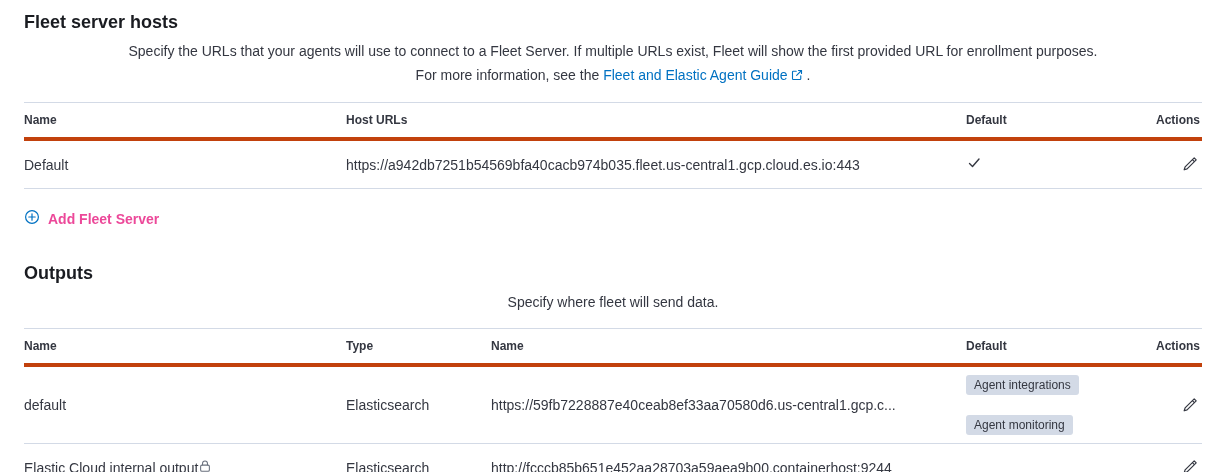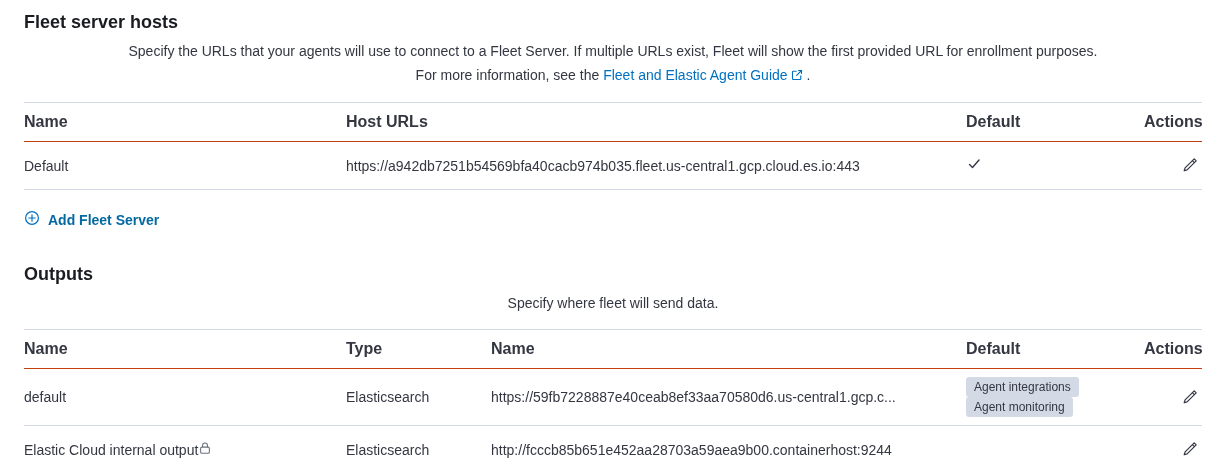--- a/index.html
+++ b/index.html
@@ -33,45 +33,45 @@
     cursor: pointer;
   }
   .ext-icon { display: inline-block; vertical-align: -1px; margin-left: 3px; }
   table {
     width: 100%;
     border-collapse: collapse;
     table-layout: fixed;
     margin-top: 14px;
   }
   th {
-    font-size: 16px;
+    font-size: 12px;
     font-weight: 700;
     color: #343741;
     text-align: left;
     padding: 10px 8px 10px 0;
     border-top: 1px solid #d3dae6;
-    border-bottom: 1px solid #c2410c;
+    border-bottom: 4px solid #c2410c;
     white-space: nowrap;
   }
   td {
     font-size: 14px;
     color: #343741;
     padding: 13px 8px 13px 0;
     border-bottom: 1px solid #d3dae6;
     vertical-align: middle;
   }
   td.cell-badges { padding-top: 8px; padding-bottom: 8px; }
   th.col-actions, td.col-actions { text-align: right; padding-right: 2px; }
   .truncate {
     white-space: nowrap;
     overflow: hidden;
     text-overflow: ellipsis;
   }
   .name-with-lock { display: flex; align-items: center; }
-  .badge-stack { display: flex; flex-direction: column; align-items: flex-start; gap: 0; }
+  .badge-stack { display: flex; flex-direction: column; align-items: flex-start; gap: 20px; }
   .badge {
     display: inline-block;
     background: #d3dae6;
     color: #343741;
     font-size: 12px;
     line-height: 18px;
     padding: 1px 8px;
     border-radius: 3px;
     white-space: nowrap;
   }
@@ -83,21 +83,21 @@
     line-height: 0;
   }
   .add-btn {
     display: inline-flex;
     align-items: center;
     gap: 8px;
     margin-top: 20px;
     background: none;
     border: none;
     padding: 0;
-    color: #0369a1;
+    color: #ec4899;
     font-weight: 700;
     font-size: 14px;
     font-family: inherit;
     cursor: pointer;
     line-height: 16px;
   }
   .outputs-section { margin-top: 34px; }
 </style>
 </head>
 <body>

